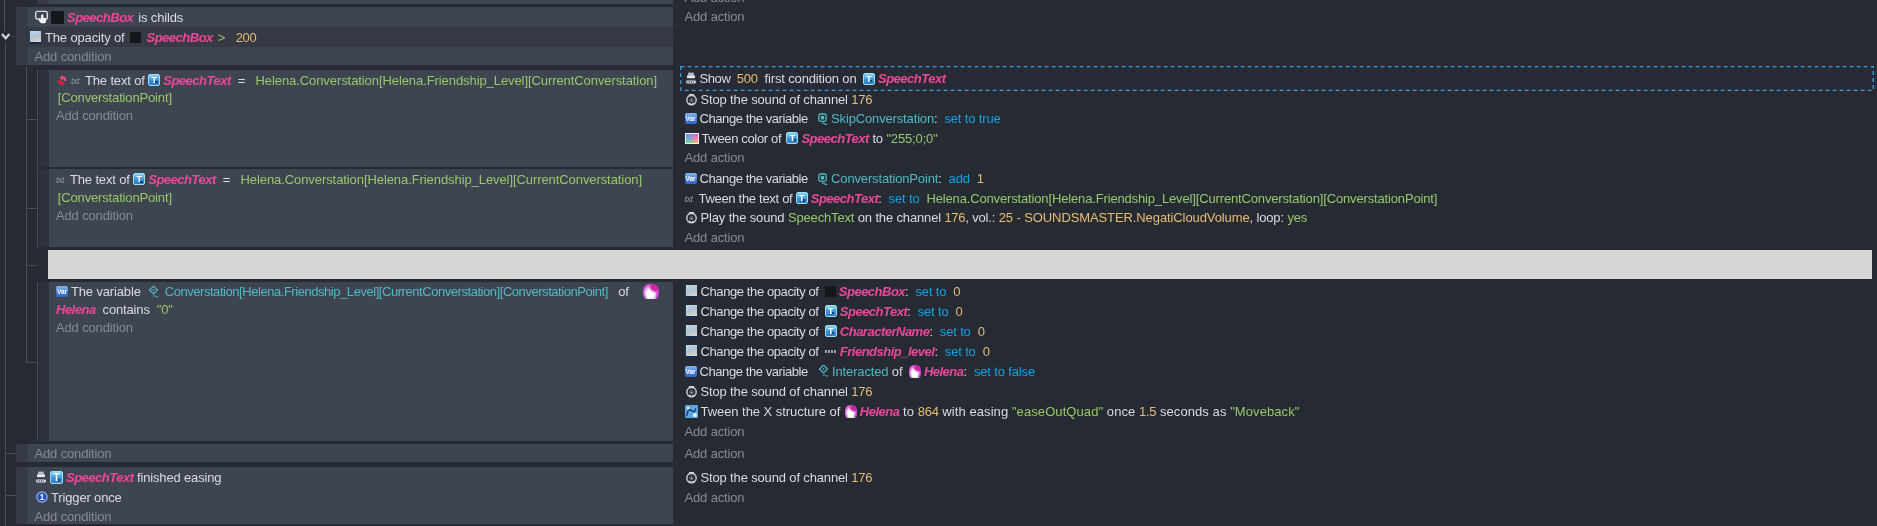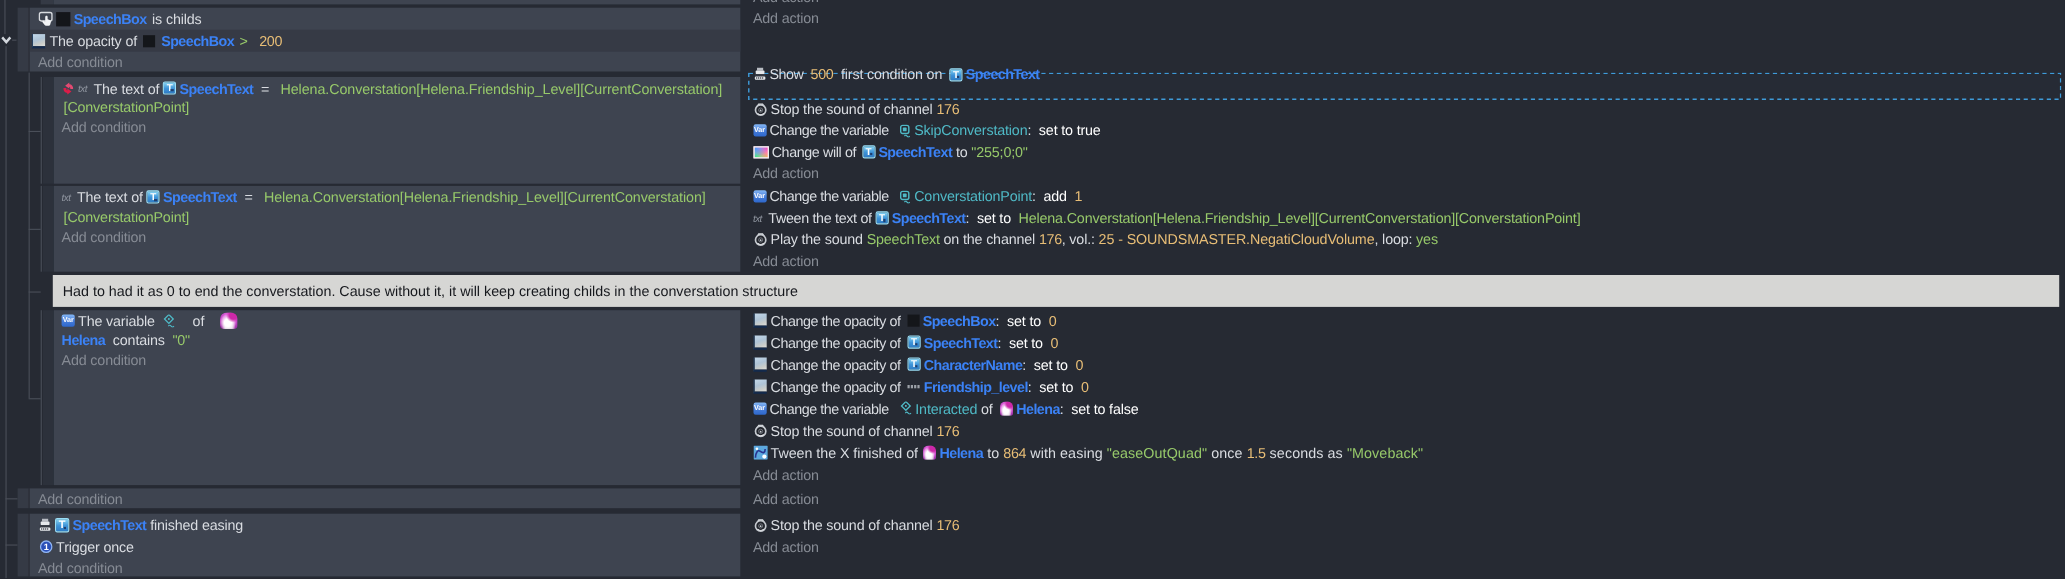--- a/index.html
+++ b/index.html
@@ -2,25 +2,25 @@
 <html><head><meta charset="utf-8"><style>
 html,body{margin:0;padding:0;background:#262A33;}
 #canvas{position:relative;width:1877px;height:526px;background:#262A33;overflow:hidden;
  font-family:"Liberation Sans",sans-serif;font-size:13px;color:#D9DCE1;}
 .abs{position:absolute;}
 .blk{position:absolute;background:#3E4450;}
 .mg1{position:absolute;background:#353A45;}
 .mg2{position:absolute;background:#2C313B;}
 .ln{position:absolute;background:#4A4F59;}
 .row{position:absolute;display:flex;align-items:center;height:19.3px;white-space:pre;letter-spacing:-0.15px;}
-.pk{color:#3b82f6;font-weight:bold;letter-spacing:-0.5px;}
+.pk{color:#ec4899;font-weight:bold;letter-spacing:-0.5px;font-style:italic;}
 .gr{color:#97C96A;}
 .or{color:#E7BD76;letter-spacing:-0.3px;}
 .tl{color:#4FB9C6;}
-.pu{color:#ffffff;}
+.pu{color:#0ea5e9;}
 .dim{color:#868B94;}
 .cm{color:#16181D;letter-spacing:0;}
 
 .i{flex:none;display:block;}
 .blksq{width:13px;height:13px;background:#14161A;margin-right:3px;}
 .blksq.s{width:11px;height:11px;}
 .opac{width:11px;height:11px;background:linear-gradient(160deg,#C3D8EA 0%,#AFC4D6 45%,#C9CCC9 75%,#DFDFDA 100%);border-left:1px solid #27405E;border-bottom:2px solid #132A4C;margin-right:4px;}
 .vari{width:12px;height:11px;border-radius:2px;background:linear-gradient(180deg,#85B7F5 0%,#447BD8 55%,#2E68CC 100%);color:#fff;font-size:6.5px;font-weight:bold;text-align:center;line-height:11px;margin-right:3px;letter-spacing:0;}
 .tico{position:relative;width:13px;height:13px;border-radius:2px;background:linear-gradient(180deg,#86D4F2 0%,#3D93D8 55%,#2F7CC4 100%);border:1px solid #9ADFF8;box-sizing:border-box;color:#fff;font-size:10px;font-weight:bold;text-align:center;line-height:11px;margin-right:3px;}
 .tico.s{width:12px;height:12px;font-size:9px;line-height:10px;}
@@ -83,21 +83,21 @@
         <path d="M9,9.1 L5.2,11.9 L5.2,10.5 C2.9,10.5 1.5,8.6 1.7,6.1 L4.3,6.1 C4.2,7.5 4.6,8.2 5.2,8.2 L5.2,6.5 Z" fill="#DC1C48"></path>
       </svg>
 <span class="i txtic">txt</span><span>The text of </span><span class="i tico s">T</span><span class="pk">SpeechText</span><span>  =   </span><span class="gr" style="letter-spacing:-0.08px">Helena.Converstation[Helena.Friendship_Level][CurrentConverstation]</span></div>
 <div class="row" style="left:57.8px;top:89px;height:17.6px"><span class="gr">[ConverstationPoint]</span></div>
 <div class="row dim" style="left:56px;top:106.3px">Add condition</div>
 
 <div class="abs" style="left:680.5px;top:66.4px;width:1193px;height:24.1px;background:rgba(40,55,80,0.10)"></div>
     <svg class="abs" style="left:680px;top:65.9px" width="1194" height="25">
       <rect x="0.7" y="0.7" width="1192.6" height="23.6" fill="none" stroke="#3E9BD9" stroke-width="1.3" stroke-dasharray="3.8,3.2"></rect>
     </svg>
-<div class="row" style="left:684.5px;top:58px">
+<div class="row" style="left:684.5px;top:69px">
 <svg class="i" width="12" height="13" viewBox="0 0 12 13">
         <rect x="3.2" y="0.6" width="5.6" height="2.6" fill="#B9BdC4"></rect>
         <rect x="2" y="3.2" width="8" height="3.2" rx="0.8" fill="#E6E8EB"></rect>
         <rect x="1.2" y="6.4" width="9.6" height="2.2" fill="#343841"></rect>
         <rect x="1.2" y="8.6" width="9.6" height="3" rx="1" fill="#E8EAED"></rect>
         <circle cx="2.9" cy="10" r="0.7" fill="#343841"></circle>
         <circle cx="4.7" cy="10" r="0.7" fill="#343841"></circle>
         <circle cx="6.5" cy="10" r="0.7" fill="#343841"></circle>
         <circle cx="8.3" cy="10" r="0.7" fill="#343841"></circle>
       </svg>
@@ -116,21 +116,21 @@
 <div class="row" style="left:684.5px;top:109.1px">
 <span class="i vari">Var</span><span style="letter-spacing:-0.42px">Change the variable </span>
 <svg class="i" style="margin-left:7px" width="10" height="12" viewBox="0 0 10 12">
         <rect x="0.8" y="1" width="7.4" height="7.4" rx="1.8" fill="none" stroke="#4FB9C6" stroke-width="1.3"></rect>
         <rect x="2.8" y="3" width="3.4" height="3.4" rx="0.6" fill="#4FB9C6"></rect>
         <path d="M4.2,10.8 q1.2,-1.7 2.4,0 q1.2,1.7 2.4,0" fill="none" stroke="#4FB9C6" stroke-width="1.1"></path>
       </svg>
 <span class="tl">SkipConverstation</span><span>:  </span><span class="pu">set to true</span></div>
 
 <div class="row" style="left:684.5px;top:128.4px">
-<span class="i colic"></span><span style="letter-spacing:-0.35px">Change will of </span><span class="i tico s" style="margin-left:2px">T</span><span class="pk">SpeechText</span><span> to </span><span class="gr">"255;0;0"</span></div>
+<span class="i colic"></span><span style="letter-spacing:-0.35px">Tween color of </span><span class="i tico s" style="margin-left:2px">T</span><span class="pk">SpeechText</span><span> to </span><span class="gr">"255;0;0"</span></div>
 
 <div class="row dim" style="left:684.5px;top:147.7px">Add action</div>
 
 <div class="ln" style="left:37.3px;top:169.2px;width:1.2px;height:77.8px"></div>
 <div class="mg2" style="left:38.5px;top:169.2px;width:10.4px;height:77.8px"></div>
 <div class="blk" style="left:48.9px;top:169.2px;width:623.9px;height:77.8px"></div>
 
 <div class="row" style="left:56px;top:170.7px;height:17.6px">
 <span class="i txtic">txt</span><span>The text of </span><span class="i tico s">T</span><span class="pk">SpeechText</span><span>  =   </span><span class="gr" style="letter-spacing:-0.08px">Helena.Converstation[Helena.Friendship_Level][CurrentConverstation]</span></div>
 <div class="row" style="left:57.8px;top:188.3px;height:17.6px"><span class="gr">[ConverstationPoint]</span></div>
@@ -154,34 +154,33 @@
         <circle cx="6.5" cy="7.1" r="4.7" fill="#23262D" stroke="#C5C9CF" stroke-width="1.5"></circle>
         <circle cx="6.5" cy="7.1" r="1.9" fill="none" stroke="#70747C" stroke-width="0.9"></circle>
         <circle cx="6.5" cy="7.4" r="0.8" fill="#C9CDD3"></circle>
         <path d="M3.7,10 a4.1,4.1 0 0 0 5.6,0" fill="none" stroke="#E8EAEE" stroke-width="1"></path>
       </svg>
 <span>Play the sound </span><span class="gr">SpeechText</span><span> on the channel </span><span class="or">176</span><span>, vol.: </span><span class="or" style="letter-spacing:-0.1px">25 - SOUNDSMASTER.NegatiCloudVolume</span><span>, loop: </span><span class="gr">yes</span></div>
 
 <div class="row dim" style="left:684.5px;top:227.6px">Add action</div>
 
 <div class="cmt" style="left:48px;top:250.1px;width:1824px;height:28.7px"></div>
-<div class="row cm" style="left:57px;top:255.7px;height:17.6px">Had to had it as 0 to end the converstation. Cause without it, it will keep creating childs in the converstation structure</div>
 
 <div class="ln" style="left:37.3px;top:281.5px;width:1.2px;height:159.9px"></div>
 <div class="mg2" style="left:38.5px;top:281.5px;width:10.4px;height:159.9px"></div>
 <div class="blk" style="left:48.9px;top:281.5px;width:623.9px;height:159.9px"></div>
 
 <div class="row" style="left:56px;top:282.8px;height:17.6px">
 <span class="i vari">Var</span><span>The variable </span>
 <svg class="i" style="margin-left:3.5px;margin-right:6px" width="11" height="12" viewBox="0 0 11 12">
         <rect x="2.7" y="1.2" width="5.6" height="5.6" transform="rotate(45 5.5 4)" fill="none" stroke="#4FB9C6" stroke-width="1.2"></rect>
         <rect x="4.7" y="3.2" width="1.6" height="1.6" fill="#4FB9C6"></rect>
         <path d="M5,10.5 q1.3,-1.6 2.6,0 q1.3,1.6 2.6,0" fill="none" stroke="#4FB9C6" stroke-width="1"></path>
       </svg>
-<span>   of </span><span class="i helic" style="margin-left:11px;width:16px;height:15px"></span></div>
+<span class="tl" style="letter-spacing:-0.45px">Converstation[Helena.Friendship_Level][CurrentConverstation][ConverstationPoint]</span><span>   of </span><span class="i helic" style="margin-left:11px;width:16px;height:15px"></span></div>
 <div class="row" style="left:56px;top:300.4px;height:17.6px"><span class="pk">Helena</span><span>  contains  </span><span class="gr">"0"</span></div>
 <div class="row dim" style="left:56px;top:318.2px">Add condition</div>
 
 <div class="row" style="left:684.5px;top:281.5px">
 <span class="i opac"></span><span style="letter-spacing:-0.4px">Change the opacity of </span><span class="i blksq s" style="margin:0 3px 0 3px"></span><span class="pk">SpeechBox</span><span>:  </span><span class="pu">set to</span><span>  </span><span class="or">0</span></div>
 
 <div class="row" style="left:684.5px;top:301.5px">
 <span class="i opac"></span><span style="letter-spacing:-0.4px">Change the opacity of </span><span class="i tico s" style="margin-left:3px">T</span><span class="pk">SpeechText</span><span>:  </span><span class="pu">set to</span><span>  </span><span class="or">0</span></div>
 
 <div class="row" style="left:684.5px;top:321.5px">
@@ -209,21 +208,21 @@
       </svg>
 <span>Stop the sound of channel </span><span class="or">176</span></div>
 
 <div class="row" style="left:684.5px;top:401.5px;letter-spacing:0.08px">
 <svg class="i" width="13" height="13" viewBox="0 0 13 13">
         <rect x="0" y="0" width="13" height="13" rx="1" fill="#5CA8DE"></rect>
         <path d="M1.8,11.2 C1.8,6.6 3.8,3.4 6.3,5.4 C8.8,7.4 10.6,6.6 10.6,3.2" fill="none" stroke="#283490" stroke-width="1.5"></path>
         <circle cx="3.1" cy="3" r="1.2" fill="#fff"></circle>
         <circle cx="9.9" cy="10.1" r="1.9" fill="#fff"></circle>
       </svg>
-<span style="letter-spacing:-0.05px">Tween the X finished of </span><span class="i helic" style="margin-left:1px"></span><span class="pk">Helena</span><span> to </span><span class="or">864</span><span> with easing </span><span class="gr">"easeOutQuad"</span><span> once </span><span class="or">1.5</span><span> seconds as </span><span class="gr">"Moveback"</span></div>
+<span style="letter-spacing:-0.05px">Tween the X structure of </span><span class="i helic" style="margin-left:1px"></span><span class="pk">Helena</span><span> to </span><span class="or">864</span><span> with easing </span><span class="gr">"easeOutQuad"</span><span> once </span><span class="or">1.5</span><span> seconds as </span><span class="gr">"Moveback"</span></div>
 
 <div class="row dim" style="left:684.5px;top:421.4px">Add action</div>
 
 <div class="mg1" style="left:16.3px;top:444.4px;width:10px;height:18px"></div>
 <div class="blk" style="left:27px;top:444.4px;width:645.8px;height:18px"></div>
 <div class="row dim" style="left:34.5px;top:444px">Add condition</div>
 <div class="row dim" style="left:684.5px;top:444px">Add action</div>
 
 <div class="mg1" style="left:16.3px;top:466.8px;width:10px;height:57px"></div>
 <div class="blk" style="left:27px;top:466.8px;width:645.8px;height:57px"></div>

